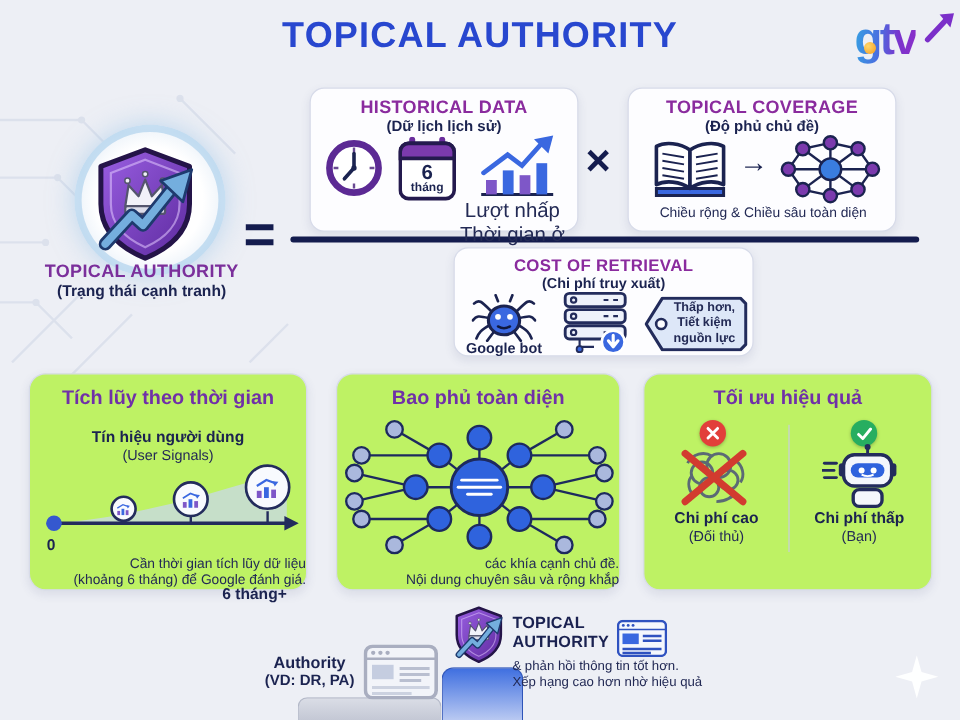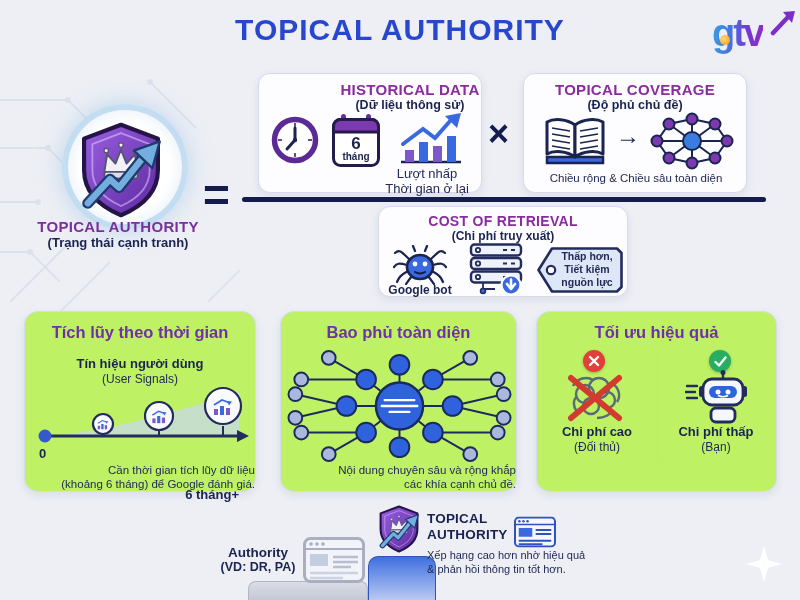--- a/index.html
+++ b/index.html
@@ -35,33 +35,33 @@
   #equals { left:203px; top:168px; font-size:46px; font-weight:800; color:#141c4e; }
   #times  { left:488px; top:113px; font-size:36px; font-weight:800; color:#141c4e; }
   #fraction-bar { left:242px; top:197px; width:524px; height:5px; background:#141c4e; border-radius:3px; }
 
   .panel { background:#fdfdff; border:1px solid #d7dbe9; border-radius:12px;
     box-shadow:0 3px 8px rgba(60,70,120,.10); }
   .panel-title { width:100%; text-align:center; font-size:15px; font-weight:800;
     color:#8a2b9e; letter-spacing:.3px; }
   .panel-sub { width:100%; text-align:center; font-size:12.5px; font-weight:700; color:#1b2350; }
 
-  #box-historical { left:258px; top:73px; width:224px; height:120px;padding-left:40px; }
+  #box-historical { left:258px; top:73px; width:224px; height:120px; }
   #box-coverage   { left:523px; top:73px; width:224px; height:120px; }
   #box-cost       { left:378px; top:206px; width:250px; height:91px; }
 
   #hist-clock { left:12px; top:42px; }
   #hist-cal   { left:73px; top:40px; width:48px; height:54px; }
   #hist-cal .cal-num { position:absolute; left:0; top:20px; width:48px; text-align:center;
     font-size:17px; font-weight:800; color:#1b2350; }
   #hist-cal .cal-unit { position:absolute; left:0; top:37px; width:48px; text-align:center;
     font-size:10px; font-weight:700; color:#1b2350; }
   #hist-chart { left:138px; top:38px; }
   #hist-metrics { left:116px; top:92px; width:104px; text-align:center;
-    font-size:13px; color:#232a55; line-height:1.18; }
+    font-size:17px; color:#232a55; line-height:1.18; }
 
   #cov-book { left:18px; top:42px; }
   #cov-arrow { left:92px; top:48px; font-size:24px; font-weight:700; color:#1b2350; }
   #cov-net { left:120px; top:38px; }
   #cov-caption { left:0; top:98px; width:224px; text-align:center; font-size:11.5px; color:#232a55; }
 
   #cost-spider { left:14px; top:38px; }
   #cost-bot-label { left:0px; top:76px; width:82px; text-align:center;
     font-size:12px; font-weight:800; color:#1b2350; }
   #cost-server { left:86px; top:36px; }
@@ -210,21 +210,21 @@
     <div class="l1">TOPICAL AUTHORITY</div>
     <div class="l2">(Trạng thái cạnh tranh)</div>
   </div>
 
   <div id="equals" class="abs">=</div>
   <div id="times" class="abs">×</div>
   <div id="fraction-bar" class="abs"></div>
 
   <div id="box-historical" class="abs panel">
     <div class="panel-title abs" style="top:7px">HISTORICAL DATA</div>
-    <div class="panel-sub abs" style="top:24px">(Dữ liệu thông sử)</div>
+    <div class="panel-sub abs" style="top:24px">(Dữ lịch lịch sử)</div>
     <svg id="hist-clock" class="abs" width="48" height="48" viewBox="0 0 48 48">
       <circle cx="24" cy="24" r="20.5" fill="#ffffff" stroke="#5c2a94" stroke-width="5.5"></circle>
       <g stroke="#6a4a92" stroke-width="2">
           <line x1="24" y1="7" x2="24" y2="11"></line>
           <line x1="24" y1="37" x2="24" y2="41"></line>
       <line x1="7" y1="24" x2="11" y2="24"></line>
           <line x1="37" y1="24" x2="41" y2="24"></line>
         </g>
       <line x1="24" y1="24" x2="24" y2="12" stroke="#1b2350" stroke-width="3" stroke-linecap="round"></line>
       <line x1="24" y1="24" x2="16" y2="33" stroke="#1b2350" stroke-width="3" stroke-linecap="round"></line>
@@ -430,22 +430,22 @@
           <circle cx="150" cy="84" r="10"></circle>
       </g>
       <circle cx="116" cy="57" r="24" fill="#2f63dd" stroke="#1d2a5e" stroke-width="2.5"></circle>
       <g stroke="#ffffff" stroke-width="2.5" stroke-linecap="round">
         <line x1="101" y1="51" x2="131" y2="51"></line>
           <line x1="98" y1="57" x2="134" y2="57"></line>
           <line x1="106" y1="63" x2="126" y2="63"></line>
       </g>
     </svg>
     <div class="card-caption" style="top:151px">
+      <div>các khía cạnh chủ đề.</div>
       <div>Nội dung chuyên sâu và rộng khắp</div>
-      <div>các khía cạnh chủ đề.</div>
     </div>
   </div>
 
   <div id="card-optimize" class="card">
     <div class="card-title">Tối ưu hiệu quả</div>
     <div id="opt-divider" class="abs"></div>
     <div id="badge-bad" class="badge">
       <svg width="12" height="12" viewBox="0 0 12 12">
           <path d="M2 2 L10 10 M10 2 L2 10" stroke="#fff" stroke-width="2.4" stroke-linecap="round"></path>
         </svg>
@@ -507,18 +507,18 @@
     <use href="#shield-sym" width="46" height="52"></use>
   </svg>
   <div id="foot-title" class="abs">
     <div>TOPICAL</div>
     <div>AUTHORITY</div>
   </div>
   <svg id="foot-browser-blue" class="abs" width="42" height="32" viewBox="0 0 62 46">
     <use href="#browser-blue-sym" width="62" height="46"></use>
   </svg>
   <div id="foot-caption" class="abs">
+    <div>&amp; phản hồi thông tin tốt hơn.</div>
     <div>Xếp hạng cao hơn nhờ hiệu quả</div>
-    <div>&amp; phản hồi thông tin tốt hơn.</div>
   </div>
   <div id="sparkle" class="abs"></div>
 
 </div>
 
 </body></html>

